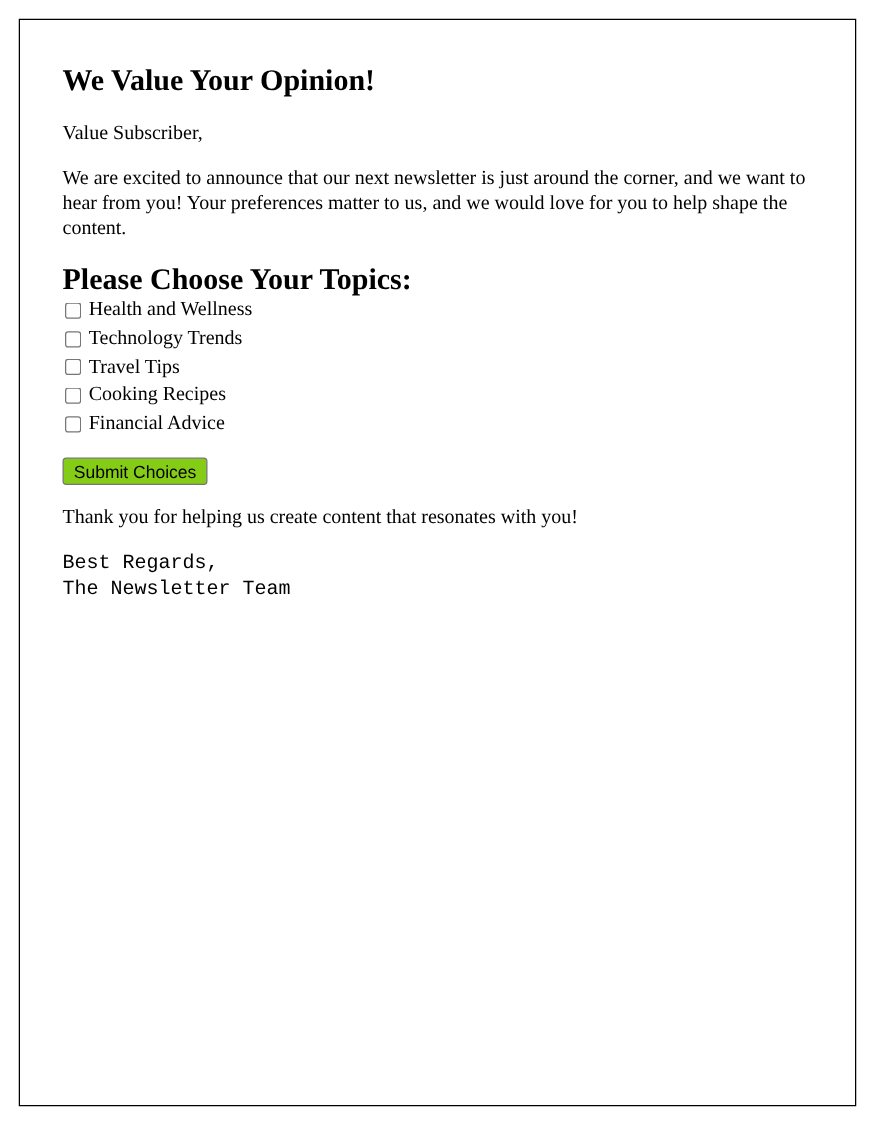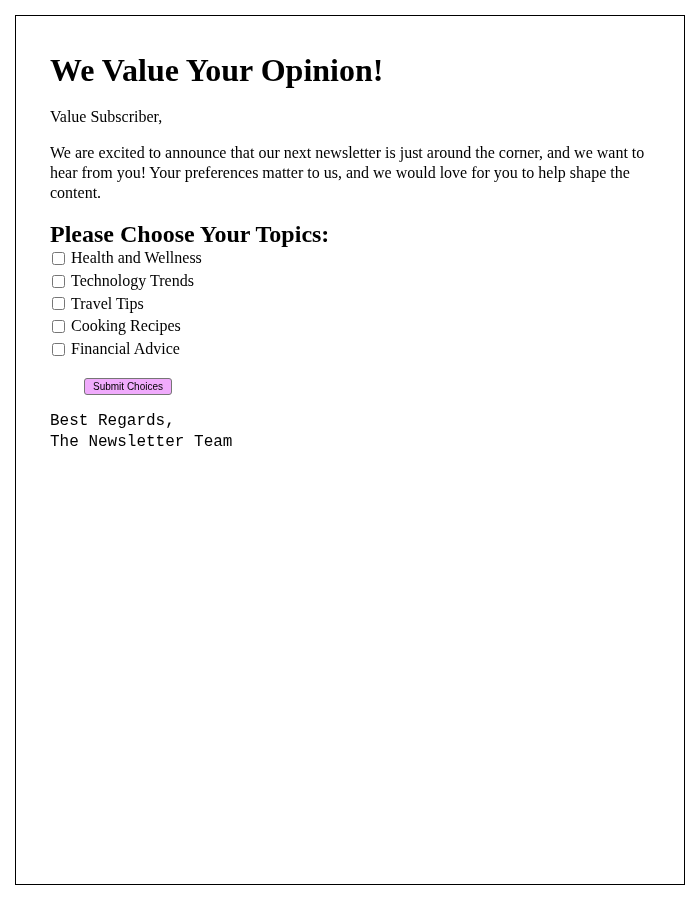--- a/index.html
+++ b/index.html
@@ -13,21 +13,21 @@
       color: #000;
       background: #fff;
     }
     .page {
       width: 670px;
       height: 870px;
       border: 1px solid #000;
       padding: 18px 34px 34px 34px;
     }
     h1.title {
-      font-size: 32px;
+      font-size: 24px;
       font-weight: bold;
       margin: 18px 0 18px 0;
     }
     p {
       margin: 0 0 16px 0;
       line-height: 1.25;
     }
     h2.subtitle {
       font-size: 24px;
       font-weight: bold;
@@ -42,28 +42,27 @@
       margin-bottom: 2px;
       line-height: 1.3;
     }
     .topic-item input[type="checkbox"] {
       margin: 0 6px 0 2px;
       width: 13px;
       height: 13px;
     }
     .submit-btn {
       font-family: Arial, sans-serif;
-      font-size: 10px;
+      font-size: 14px;
       padding: 2px 8px;
-      background: #f0abfc;
+      background: #84cc16;
       border: 1px solid #767676;
       border-radius: 3px;
       cursor: pointer;
       margin-bottom: 16px;
-      margin-left: 34px;
     }
     .closing {
       margin: 0;
       line-height: 1.3;
       font-family: Liberation Mono, monospace;
     }
   </style>
 </head>
 <body>
 
@@ -95,19 +94,20 @@
       <span>Cooking Recipes</span>
     </div>
     <div class="topic-item">
       <input type="checkbox" style="">
       <span>Financial Advice</span>
     </div>
   </div>
 
   <button class="submit-btn">Submit Choices</button>
 
+  <p>Thank you for helping us create content that resonates with you!</p>
 
   <p class="closing">
     <span>Best Regards,</span><br>
     <span>The Newsletter Team</span>
   </p>
 
 </div>
 
 </body></html>

